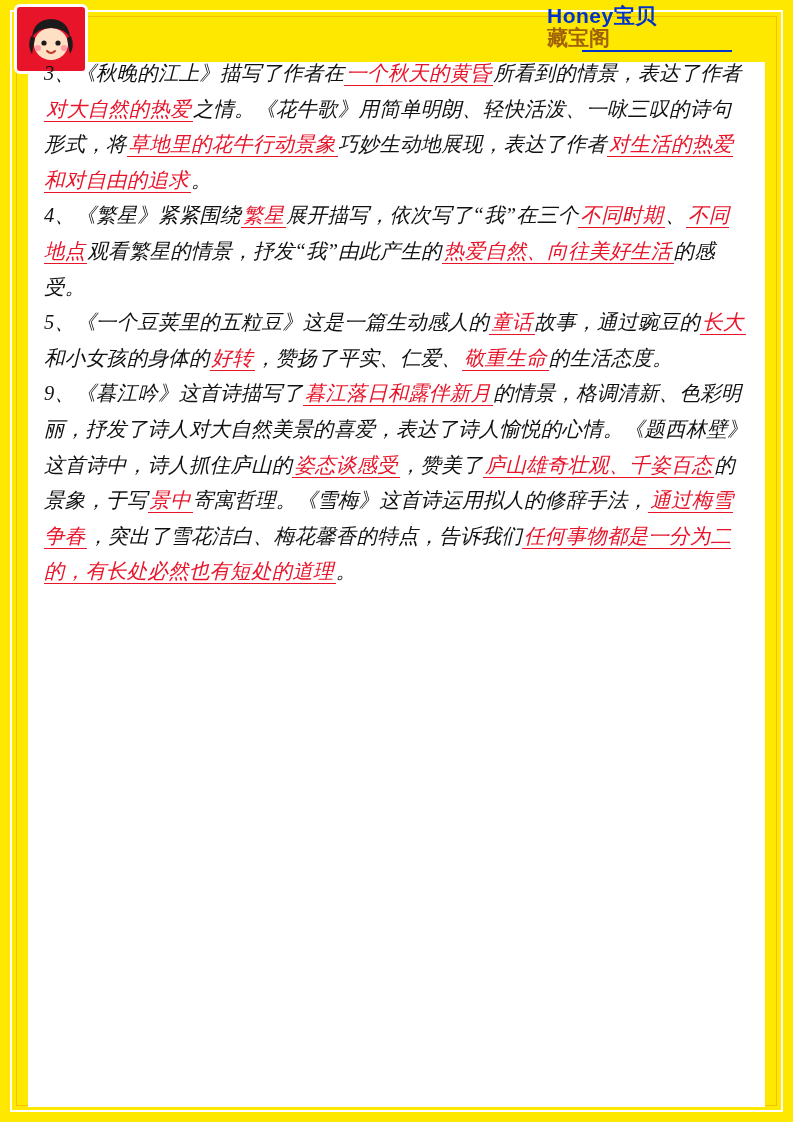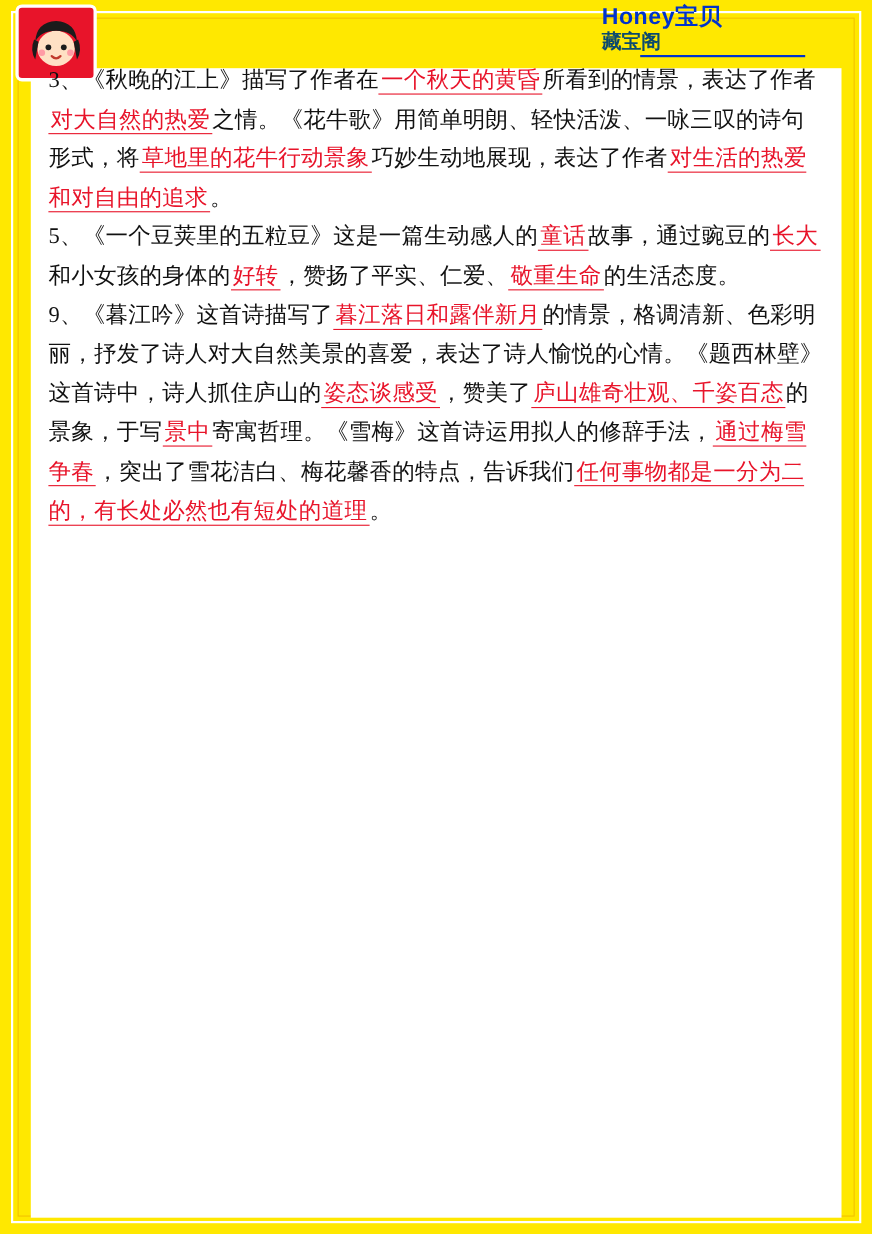--- a/index.html
+++ b/index.html
@@ -90,41 +90,42 @@
     color: #0033cc;
     letter-spacing: 0.5px;
     line-height: 24px;
   }
   .brand-main .cn {
     color: #0033cc;
   }
   .brand-sub {
     font-family: "Liberation Sans", sans-serif;
     font-weight: bold;
-    font-size: 18px;
-    color: #0c4a6e;
+    font-size: 21px;
+    color: #a16207;
     line-height: 22px;
     margin-top: -1px;
   }
   .brand-underline {
     width: 150px;
     height: 2px;
     background: #0033cc;
     margin: 1px auto 0 auto;
   }
   
   .body-text {
     position: absolute;
     left: 44px;
     top: 56px;
     width: 706px;
     font-size: 20.5px;
     line-height: 35.6px;
     color: #111111;
     letter-spacing: 0.2px;
+    font-style: italic;
   }
   .para {
     margin: 0;
     text-indent: 0;
     white-space: normal;
   }
   .fill-wrap {
     color: #e8142a;
     border-bottom: 1.6px solid #e8142a;
     padding: 0 2px 1px 2px;
@@ -158,17 +159,18 @@
       <div class="brand-main">
         <span>Honey</span><span class="cn">宝贝</span>
       </div>
       <div class="brand-sub">藏宝阁</div>
       <div class="brand-underline"></div>
     </div>
   </div>
 
   <div class="body-text" id="body-text">
       <p class="para"><span>3、《秋晚的江上》描写了作者在</span><span class="fill-wrap">一个秋天的黄昏</span><span>所看到的情景，表达了作者</span><span class="fill-wrap">对大自然的热爱</span><span>之情。《花牛歌》用简单明朗、轻快活泼、一咏三叹的诗句形式，将</span><span class="fill-wrap">草地里的花牛行动景象</span><span>巧妙生动地展现，表达了作者</span><span class="fill-wrap">对生活的热爱和对自由的追求</span><span>。</span></p>
+      <p class="para"><span>4、《繁星》紧紧围绕</span><span class="fill-wrap">繁星</span><span>展开描写，依次写了“我”在三个</span><span class="fill-wrap">不同时期</span><span>、</span><span class="fill-wrap">不同地点</span><span>观看繁星的情景，抒发“我”由此产生的</span><span class="fill-wrap">热爱自然、向往美好生活</span><span>的感受。</span></p>
       <p class="para"><span>5、《一个豆荚里的五粒豆》这是一篇生动感人的</span><span class="fill-wrap">童话</span><span>故事，通过豌豆的</span><span class="fill-wrap">长大</span><span>和小女孩的身体的</span><span class="fill-wrap">好转</span><span>，赞扬了平实、仁爱、</span><span class="fill-wrap">敬重生命</span><span>的生活态度。</span></p>
       <p class="para"><span>9、《暮江吟》这首诗描写了</span><span class="fill-wrap">暮江落日和露伴新月</span><span>的情景，格调清新、色彩明丽，抒发了诗人对大自然美景的喜爱，表达了诗人愉悦的心情。《题西林壁》这首诗中，诗人抓住庐山的</span><span class="fill-wrap">姿态谈感受</span><span>，赞美了</span><span class="fill-wrap">庐山雄奇壮观、千姿百态</span><span>的景象，于写</span><span class="fill-wrap">景中</span><span>寄寓哲理。《雪梅》这首诗运用拟人的修辞手法，</span><span class="fill-wrap">通过梅雪争春</span><span>，突出了雪花洁白、梅花馨香的特点，告诉我们</span><span class="fill-wrap">任何事物都是一分为二的，有长处必然也有短处的道理</span><span>。</span></p>
     </div>
 
 </div>
 
 </body></html>

